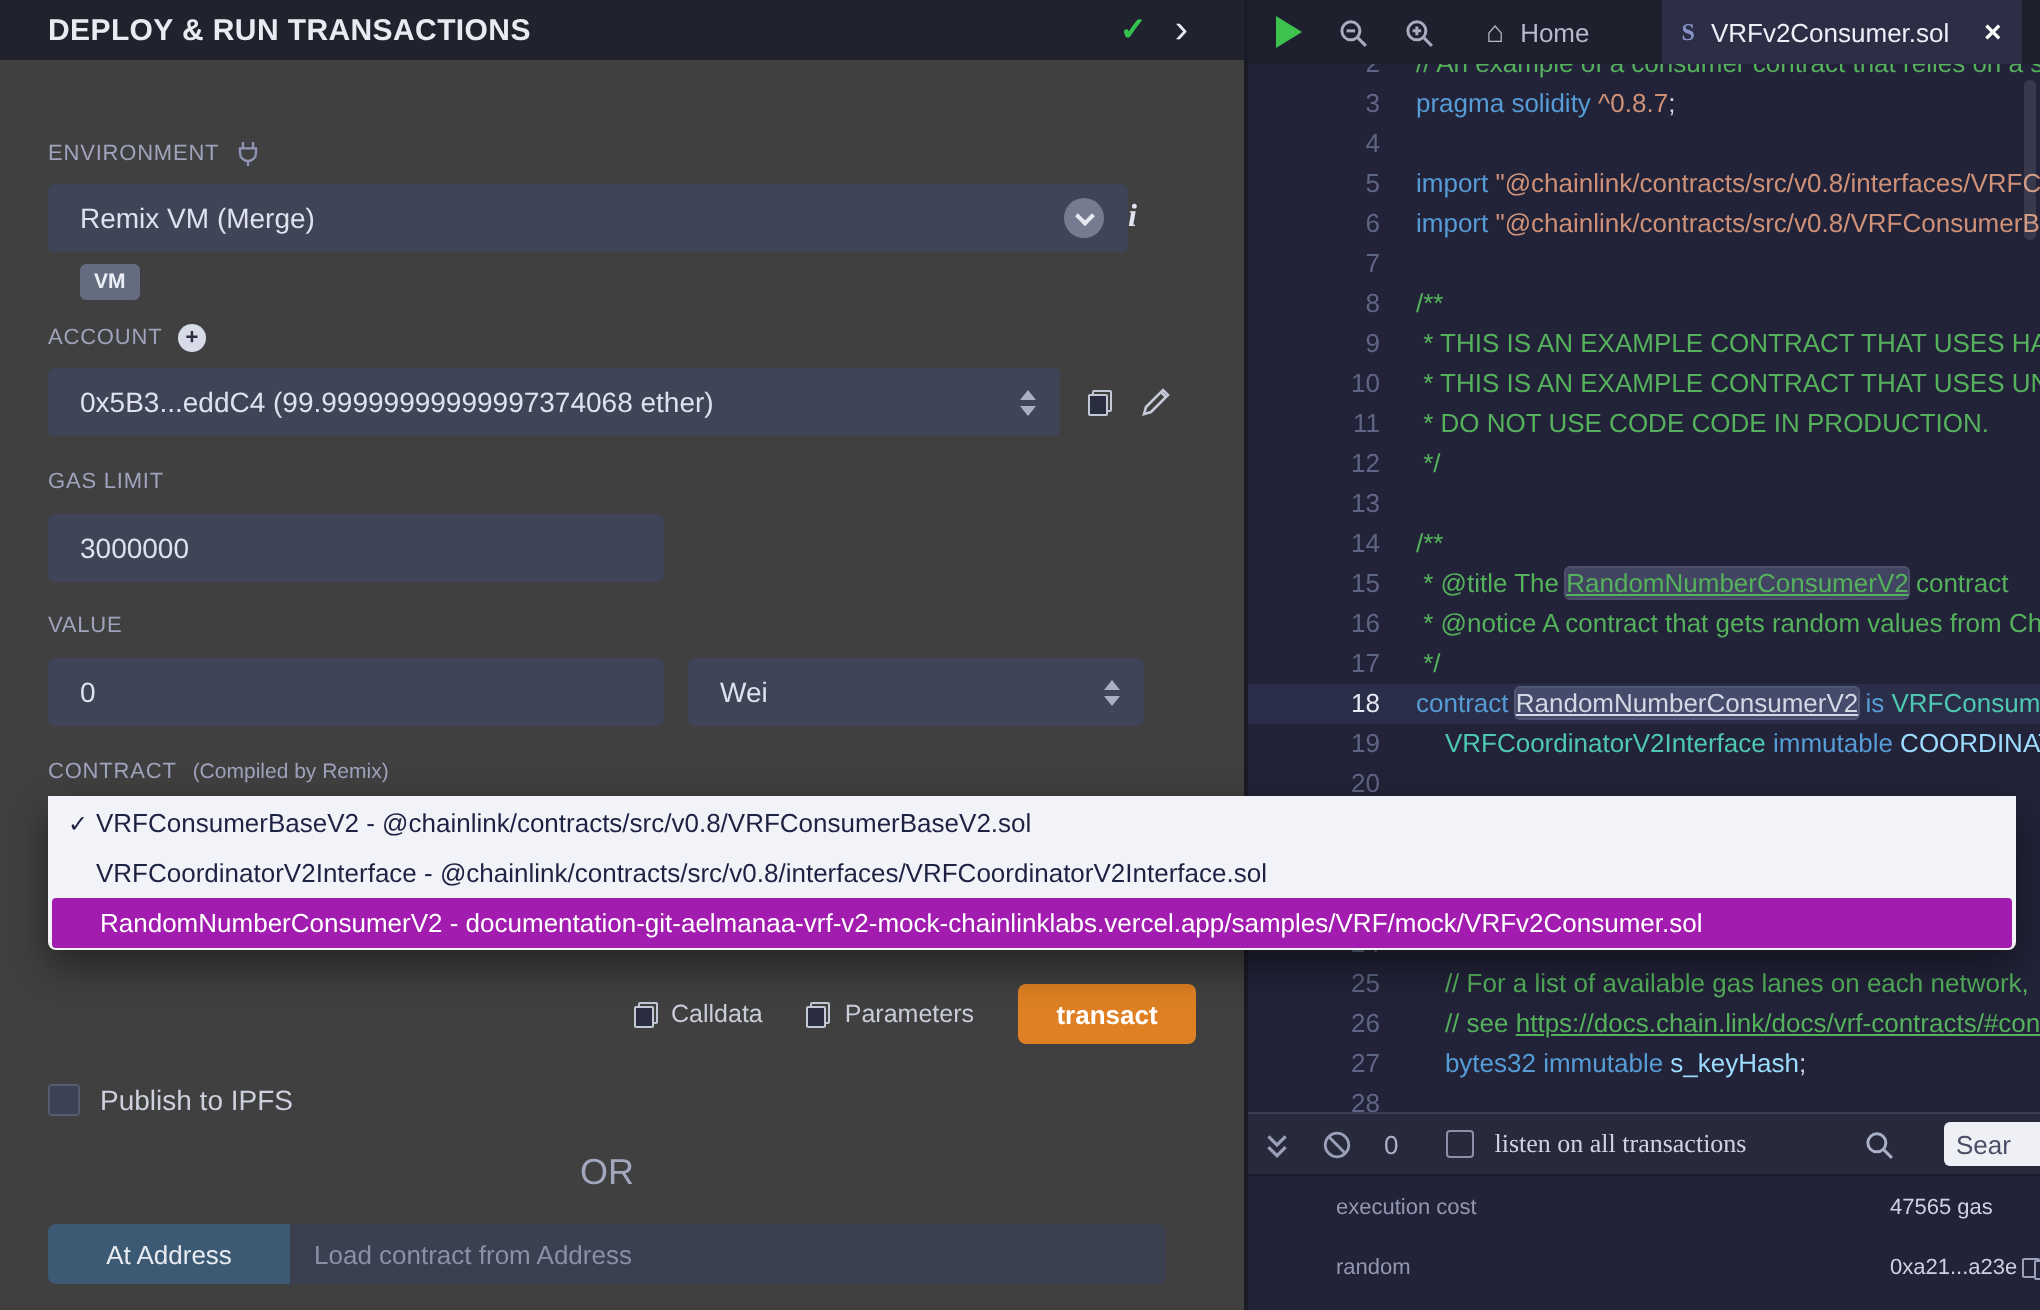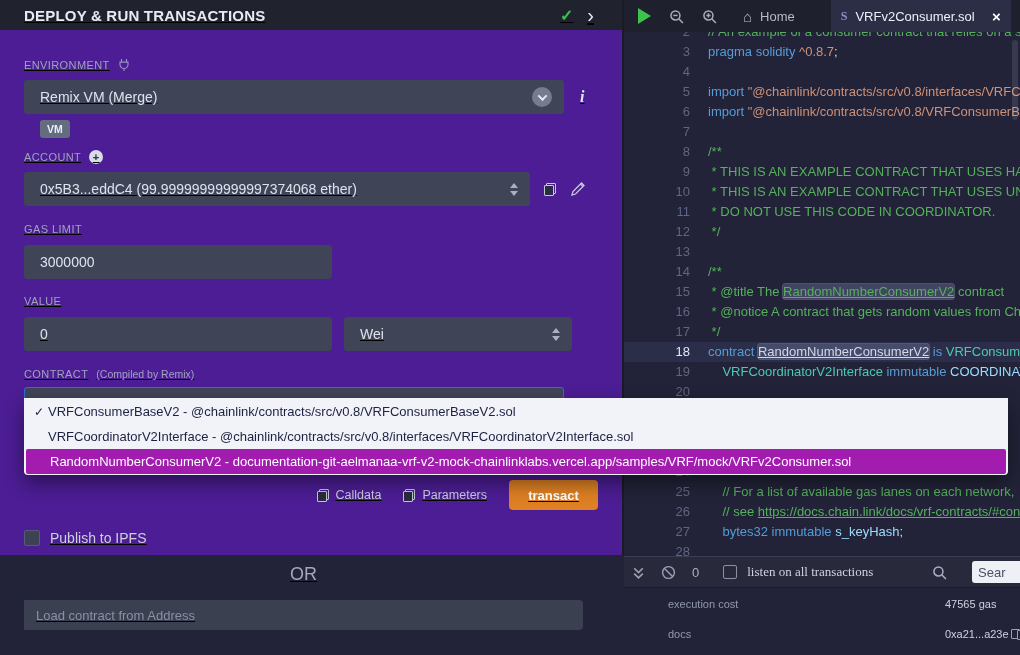--- a/index.html
+++ b/index.html
@@ -1,32 +1,32 @@
 <!DOCTYPE html>
 <html><head>
 <meta charset="utf-8">
 <style>
   html,body{margin:0;padding:0;background:#14151f;}
   *{box-sizing:border-box;font-family:"Liberation Sans",sans-serif;}
   .page{position:relative;width:1020px;height:655px;overflow:hidden;background:#222338;}
 
   
-  .left-panel{position:absolute;left:0;top:0;width:624px;height:555px;background:#4c1d95;border-right:2px solid #191b26;text-decoration:underline;}
+  .left-panel{position:absolute;left:0;top:0;width:624px;height:655px;background:#404040;border-right:2px solid #191b26;}
   .panel-header{height:30px;background:#20222e;display:flex;align-items:center;padding:0 28px 0 24px;}
   .panel-title{font-size:15px;font-weight:700;color:#e9eaf2;letter-spacing:.2px;}
   .hdr-icons{margin-left:auto;display:flex;align-items:center;gap:14px;}
   .hdr-check{color:#35c24f;font-weight:700;font-size:16px;}
   .hdr-chev{color:#e8e9f2;font-size:20px;line-height:1;cursor:pointer;}
-  .panel-body{padding:28px 24px 0;}
+  .panel-body{padding:40px 24px 0;}
   .field-label{font-size:11px;color:#9fa3bc;letter-spacing:.4px;display:flex;align-items:center;gap:8px;height:14px;}
   .label-note{font-size:10.5px;color:#9fa3bc;letter-spacing:0;text-transform:none;}
   .sel,.inp{background:#3f4557;border:none;border-radius:3px;height:34px;color:#dfe2ee;font-size:14px;}
   .sel{display:flex;align-items:center;padding:0 12px 0 16px;cursor:pointer;}
   .inp{padding:0 16px;outline:none;width:100%;}
-  .env-row{display:flex;align-items:center;margin-top:8px;gap:16px;}
+  .env-row{display:flex;align-items:center;margin-top:8px;}
   .env-select{width:540px;}
   .circle-adorner{margin-left:auto;width:20px;height:20px;border-radius:50%;background:#757c90;display:flex;align-items:center;justify-content:center;}
   .chev-down{width:7px;height:7px;border-right:2px solid #e6e8f2;border-bottom:2px solid #e6e8f2;transform:rotate(45deg) translate(-1px,-1px);}
   .info-icon{font-family:"Liberation Serif",serif;font-style:italic;font-weight:700;font-size:16px;color:#e2e5f0;cursor:pointer;}
   .vm-badge{display:inline-block;margin:6px 0 0 16px;background:#646c80;color:#eceef6;font-size:10.5px;font-weight:700;padding:3px 7px;border-radius:3px;}
   .account-label{margin-top:12px;}
   .account-row{display:flex;align-items:center;margin-top:8px;gap:14px;}
   .account-select{width:506px;}
   .stepper{margin-left:auto;display:flex;flex-direction:column;gap:3px;}
   .tri-up{width:0;height:0;border-left:4px solid transparent;border-right:4px solid transparent;border-bottom:5px solid #aab0c4;}
@@ -203,20 +203,21 @@
       </div>
 
       <div class="publish-row">
         <span class="checkbox"></span>
         <span class="publish-label">Publish to IPFS</span>
       </div>
 
       <div class="or-row">OR</div>
 
       <div class="ataddr-row">
+        <button class="ataddr-btn">At Address</button>
         <input class="ataddr-input" placeholder="Load contract from Address" style="">
       </div>
     </div>
   </div>
 
   <div class="right-panel">
     <div class="tabbar">
       <span class="play-icon"></span>
       <span class="zoom-icon">
         <svg width="15" height="15" viewBox="0 0 14 14" fill="none" stroke="currentColor" stroke-width="1.4">
@@ -276,21 +277,21 @@
           <div class="code-line">
             <span class="ln">9</span>
             <span class="lt"><span class="tok-com"> * THIS IS AN EXAMPLE CONTRACT THAT USES HARDCODED VALUES FOR CLARITY.</span></span>
           </div>
           <div class="code-line">
             <span class="ln">10</span>
             <span class="lt"><span class="tok-com"> * THIS IS AN EXAMPLE CONTRACT THAT USES UN-AUDITED CODE.</span></span>
           </div>
           <div class="code-line">
             <span class="ln">11</span>
-            <span class="lt"><span class="tok-com"> * DO NOT USE THIS CODE IN COORDINATOR.</span></span>
+            <span class="lt"><span class="tok-com"> * DO NOT USE CODE CODE IN PRODUCTION.</span></span>
           </div>
           <div class="code-line">
             <span class="ln">12</span>
             <span class="lt"><span class="tok-com"> */</span></span>
           </div>
           <div class="code-line">
             <span class="ln">13</span>
             <span class="lt"></span>
           </div>
           <div class="code-line">
@@ -382,21 +383,21 @@
       <input class="term-search" placeholder="Sear" style="">
     </div>
 
     <div class="termbody">
       <div>
           <div class="term-row">
             <span class="term-key">execution cost</span>
             <span class="term-val">47565 gas</span>
           </div>
           <div class="term-row">
-            <span class="term-key">docs</span>
+            <span class="term-key">random</span>
             <span class="term-val">0xa21...a23e</span>
             <span class="css-copy sm"></span>
           </div>
         </div>
     </div>
   </div>
 
   <div class="dropdown">
       <div class="dd-item">
         <span class="dd-check">✓</span>

